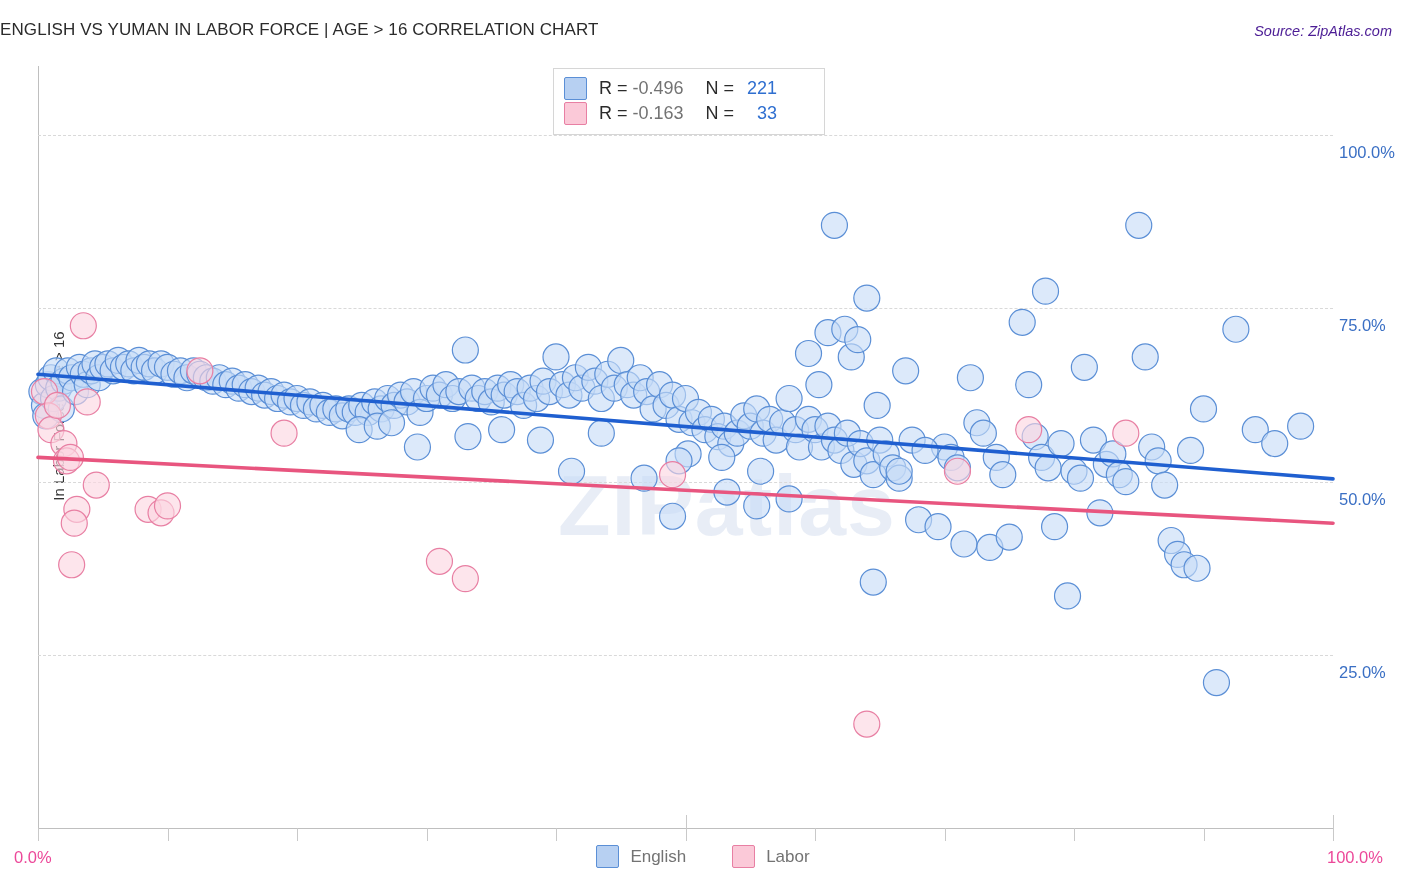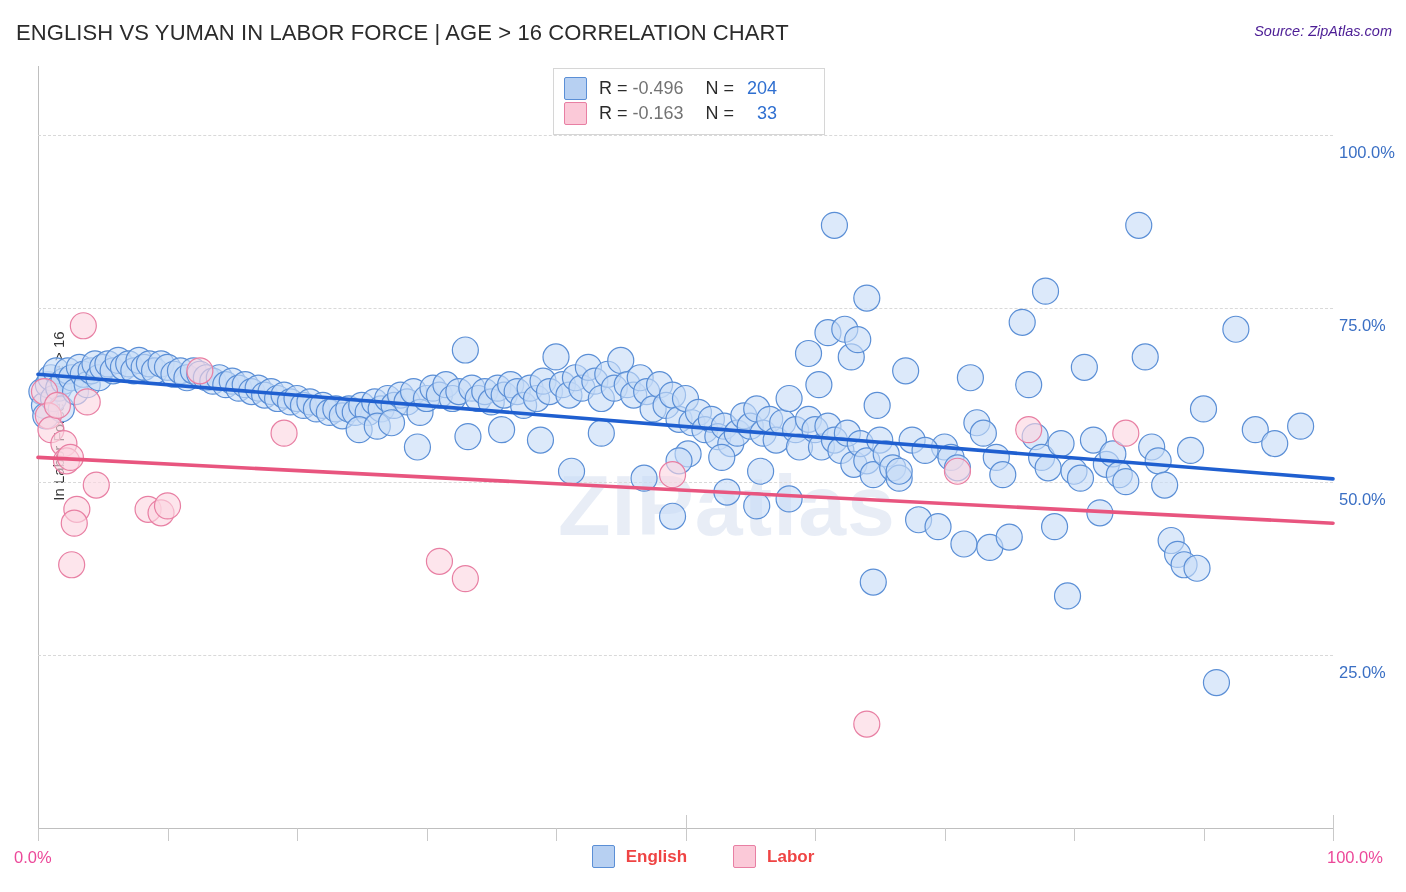--- a/index.html
+++ b/index.html
@@ -19,22 +19,22 @@
     inset: 0;
   }
   
   .header {
     position: absolute;
     left: 0; top: 0;
     width: 1406px; height: 56px;
   }
   .chart-title {
     position: absolute;
-    left: 16px; top: 20px;
-    font-size: 22px;
+    left: 0; top: 20px;
+    font-size: 17px;
     letter-spacing: 0.1px;
     color: #2b2b2b;
     white-space: nowrap;
   }
   .source-note {
     position: absolute;
     right: 14px; top: 23px;
     font-size: 14.5px;
     font-style: italic;
     color: #4c1d95;
@@ -159,22 +159,21 @@
     display: flex;
     justify-content: center;
     align-items: center;
     gap: 46px;
   }
   .legend-item {
     display: flex;
     align-items: center;
     gap: 11px;
     font-size: 17px;
-    color: #ef4444;
-    font-weight: bold;
+    color: #737373;
   }
   .legend-sw {
     width: 21px; height: 21px;
     border-radius: 2px;
   }
   .legend-sw.blue { background: #b7d0f2; border: 1px solid #5b8fd6; }
   .legend-sw.pink { background: #fbc9d8; border: 1px solid #e87fa3; }
 </style>
 </head>
 <body>
@@ -478,21 +477,21 @@
       </svg>
   </div>
 
   <div class="stats-box">
     <div class="stats-row">
       <span class="swatch blue"></span>
       <span class="stat-lbl">R =</span>
       <span class="stat-val">-0.496</span>
       <span class="stat-gap"></span>
       <span class="stat-lbl">N =</span>
-      <span class="stat-n-val">204</span>
+      <span class="stat-n-val">221</span>
     </div>
     <div class="stats-row">
       <span class="swatch pink"></span>
       <span class="stat-lbl">R =</span>
       <span class="stat-val">-0.163</span>
       <span class="stat-gap"></span>
       <span class="stat-lbl">N =</span>
       <span class="stat-n-val">33</span>
     </div>
   </div>

